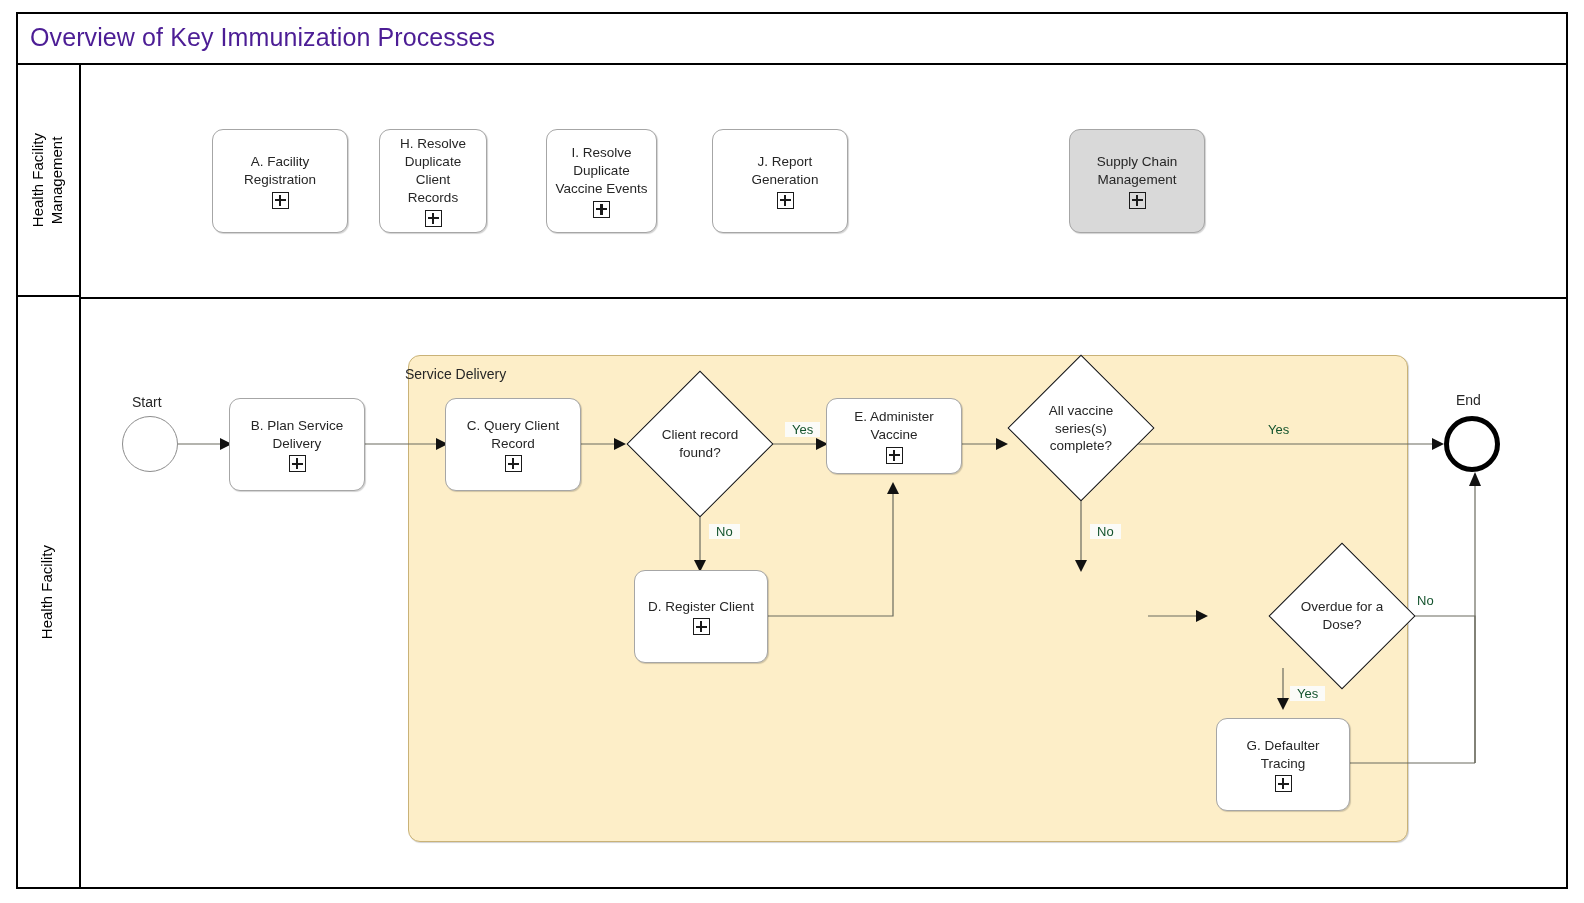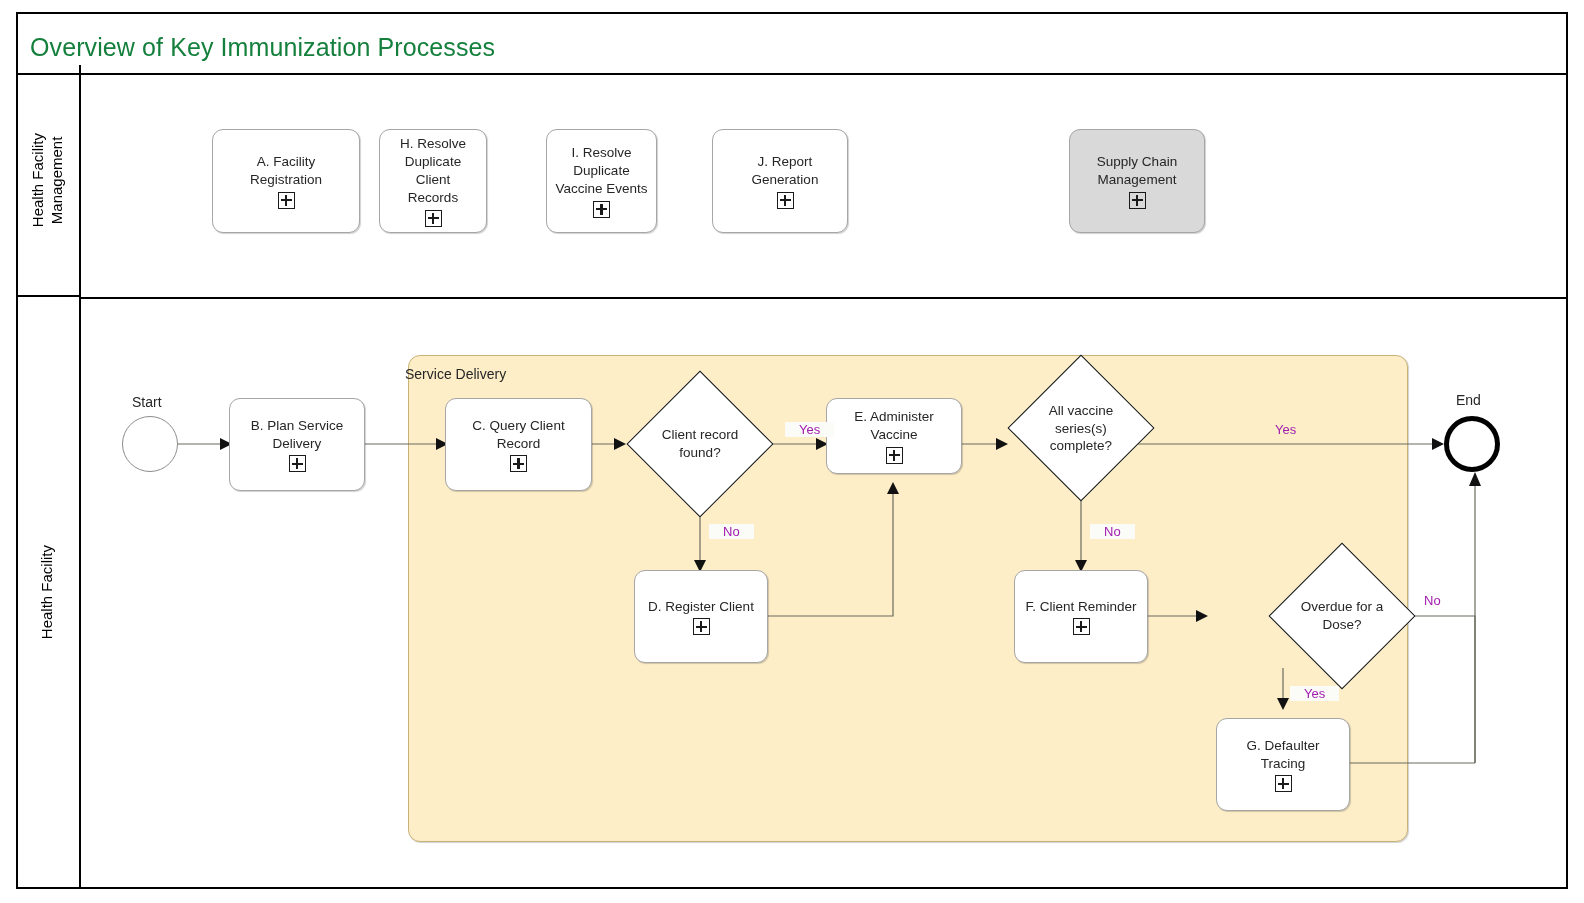--- a/index.html
+++ b/index.html
@@ -26,30 +26,30 @@
     top: 12px;
     width: 1552px;
     height: 877px;
     border: 2px solid #000000;
     box-sizing: border-box;
     background: #ffffff;
   }
   .pool-title {
     position: absolute;
     left: 16px;
-    top: 22px;
+    top: 12px;
     width: 1552px;
     height: 53px;
     box-sizing: border-box;
     border-bottom: 2px solid #000000;
     display: flex;
     align-items: center;
     padding-left: 14px;
     font-size: 25px;
-    color: #15803d;
+    color: #4c1d95;
     font-weight: 400;
     letter-spacing: 0.1px;
   }
 
   
   .lane-label {
     position: absolute;
     left: 16px;
     width: 65px;
     box-sizing: border-box;
@@ -189,23 +189,23 @@
   .flow-line {
     fill: none;
     stroke: #6b6b5e;
     stroke-width: 1.2px;
   }
   .flow-arrow { fill: #111111; }
 
   .flow-label {
     position: absolute;
     font-size: 13px;
-    color: #a21caf;
+    color: #14532d;
     background: #fbfbf8;
-    padding: 0 14px;
+    padding: 0 7px;
     white-space: nowrap;
   }
   .flow-label.on-white { background: #ffffff; }
 </style>
 </head>
 <body>
 
 <div id="canvas">
 
   <div class="pool"></div>
@@ -214,21 +214,21 @@
 
   <div class="lane-label" id="lane-top-label">
     <span>Health Facility
 Management</span>
   </div>
   <div class="lane-label" id="lane-bottom-label">
     <span>Health Facility</span>
   </div>
   <div class="lane-divider"></div>
 
-  <div class="task" style="left:212px; top:129px; width:148px; height:104px;">
+  <div class="task" style="left:212px; top:129px; width:136px; height:104px;">
     <div class="lbl">A. Facility
 Registration</div>
     <div class="plus"></div>
   </div>
 
   <div class="task" style="left:379px; top:129px; width:108px; height:104px;">
     <div class="lbl">H. Resolve
 Duplicate Client
 Records</div>
     <div class="plus"></div>
@@ -302,41 +302,37 @@
 
   <div class="event end" style="left:1444px; top:416px;"></div>
   <div class="event-label" style="left:1456px; top:392px;">End</div>
 
   <div class="task" style="left:229px; top:398px; width:136px; height:93px;">
     <div class="lbl">B. Plan Service
 Delivery</div>
     <div class="plus"></div>
   </div>
 
-  <div class="task" style="left:445px; top:398px; width:147px; height:93px;">
+  <div class="task" style="left:445px; top:398px; width:136px; height:93px;">
     <div class="lbl">C. Query Client
 Record</div>
     <div class="plus"></div>
   </div>
 
   <div class="task" style="left:634px; top:570px; width:134px; height:93px;">
     <div class="lbl">D. Register Client</div>
     <div class="plus"></div>
   </div>
 
   <div class="task" style="left:826px; top:398px; width:136px; height:76px;">
     <div class="lbl">E. Administer
 Vaccine</div>
     <div class="plus"></div>
   </div>
 
-  <div class="task" style="left:1014px; top:570px; width:134px; height:93px;">
-    <div class="lbl">F. Client Reminder</div>
-    <div class="plus"></div>
-  </div>
 
   <div class="task" style="left:1216px; top:718px; width:134px; height:93px;">
     <div class="lbl">G. Defaulter
 Tracing</div>
     <div class="plus"></div>
   </div>
 
   <div class="gateway" style="left:648px; top:392px;">
     <div class="diamond"></div>
     <div class="gw-text">Client record

